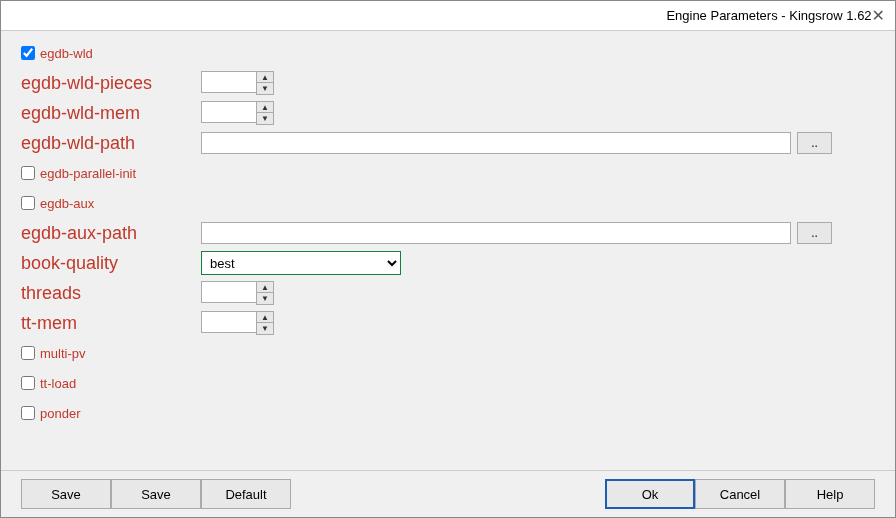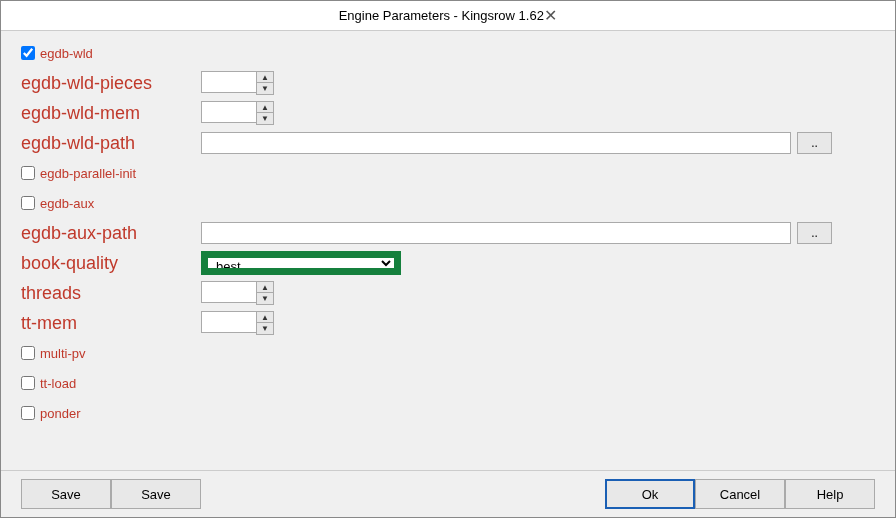--- a/index.html
+++ b/index.html
@@ -18,21 +18,21 @@
       border: 1px solid #888;
       display: flex;
       flex-direction: column;
     }
     .title-bar {
       background: #fff;
       border-bottom: 1px solid #ccc;
       padding: 6px 10px;
       display: flex;
       align-items: center;
-      justify-content: center;
+      justify-content: flex-end;
       height: 30px;
     }
     .title-bar-text {
       font-size: 13px;
       color: #000;
     }
     .title-bar-close {
       font-size: 16px;
       cursor: pointer;
       color: #555;
@@ -119,21 +119,21 @@
       background: #e8e8e8;
       cursor: pointer;
       font-size: 12px;
       display: flex;
       align-items: center;
       justify-content: center;
     }
     select {
       width: 200px;
       height: 24px;
-      border: 7px solid #15803d;
+      border: 1px solid #15803d;
       background: #fff;
       font-size: 13px;
       padding: 0 4px;
       cursor: pointer;
     }
     .footer {
       border-top: 1px solid #ccc;
       padding: 8px 20px;
       display: flex;
       align-items: center;
@@ -275,18 +275,19 @@
         <input type="checkbox" style="">
         <span>ponder</span>
       </label>
     </div>
 
   </div>
 
   <div class="footer">
     <button class="footer-btn">Save</button>
     <button class="footer-btn">Save</button>
+    <button class="footer-btn">Default</button>
     <div class="spacer"></div>
     <button class="footer-btn primary">Ok</button>
     <button class="footer-btn">Cancel</button>
     <button class="footer-btn">Help</button>
   </div>
 </div>
 
 </body></html>

